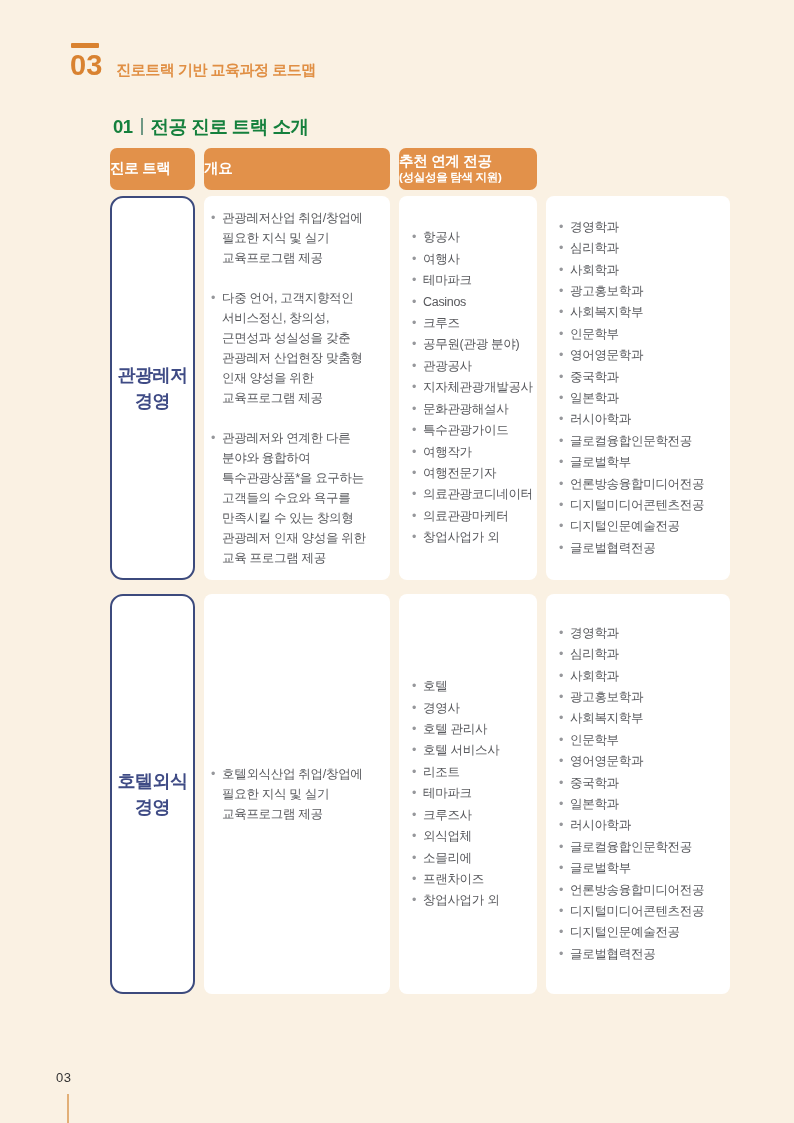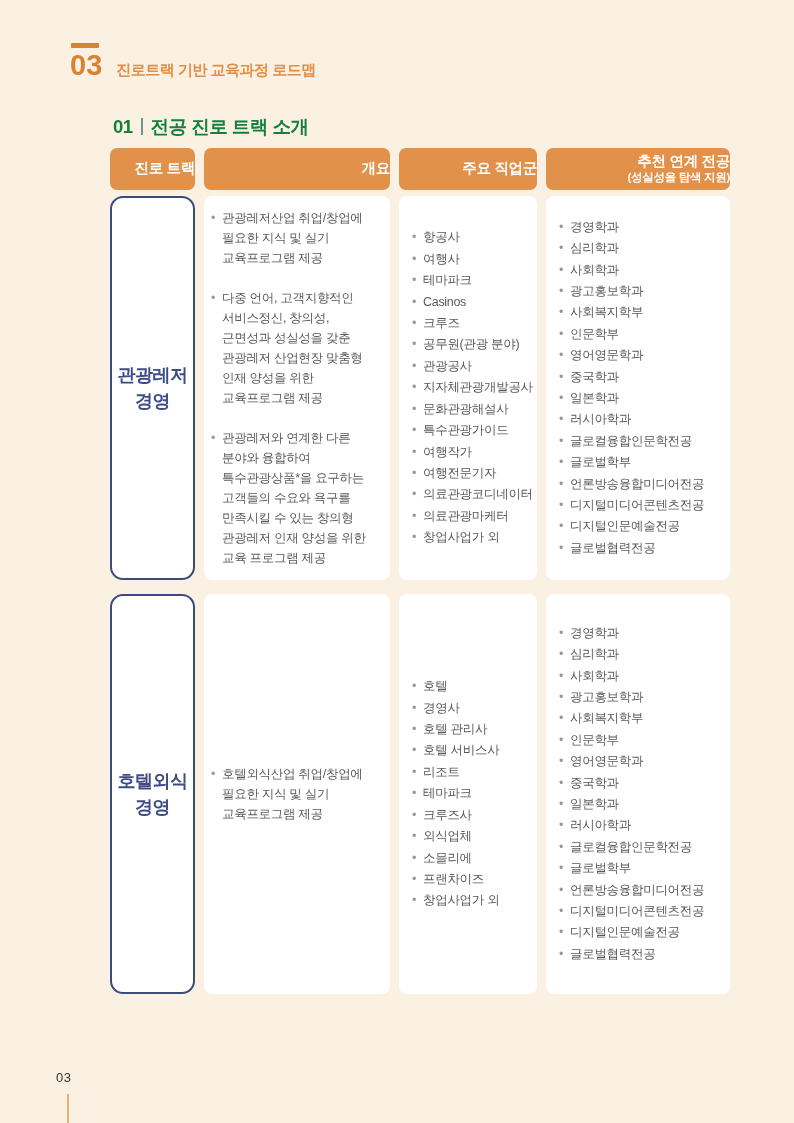--- a/index.html
+++ b/index.html
@@ -38,21 +38,21 @@
   
   .track-table{position:absolute;left:110px;top:148px;width:620px;}
   .tgrid{
     display:grid;
     grid-template-columns:85px 186px 138px 184px;
     column-gap:9px;
   }
   .th{
     background:#E2914A;border-radius:7px;
     height:42px;
-    display:flex;flex-direction:column;justify-content:center;align-items:flex-end;
+    display:flex;flex-direction:column;justify-content:center;align-items:flex-start;
     color:#FFFFFF;font-weight:bold;font-size:14.5px;
     text-align:center;line-height:1.2;letter-spacing:-0.3px;
   }
   .th .sub{font-size:11.5px;font-weight:bold;}
   .trow{margin-top:6px;}
   .trow.second{margin-top:14px;}
   .row-h1{height:384px;}
   .row-h2{height:400px;}
   .track-cell{
     background:#FFFFFF;
@@ -115,23 +115,20 @@
   </div>
 
   <div class="track-table">
 
     <div class="tgrid thead">
       <div class="th">
         <div>진로 트랙</div>
       </div>
       <div class="th">
         <div>개요</div>
-      </div>
-      <div class="th">
-        <div>주요 직업군</div>
       </div>
       <div class="th">
         <div>추천 연계 전공</div>
         <div class="sub">(성실성을 탐색 지원)</div>
       </div>
     </div>
 
     <div class="tgrid trow row-h1">
       <div class="track-cell">
         <div>관광레저</div>

